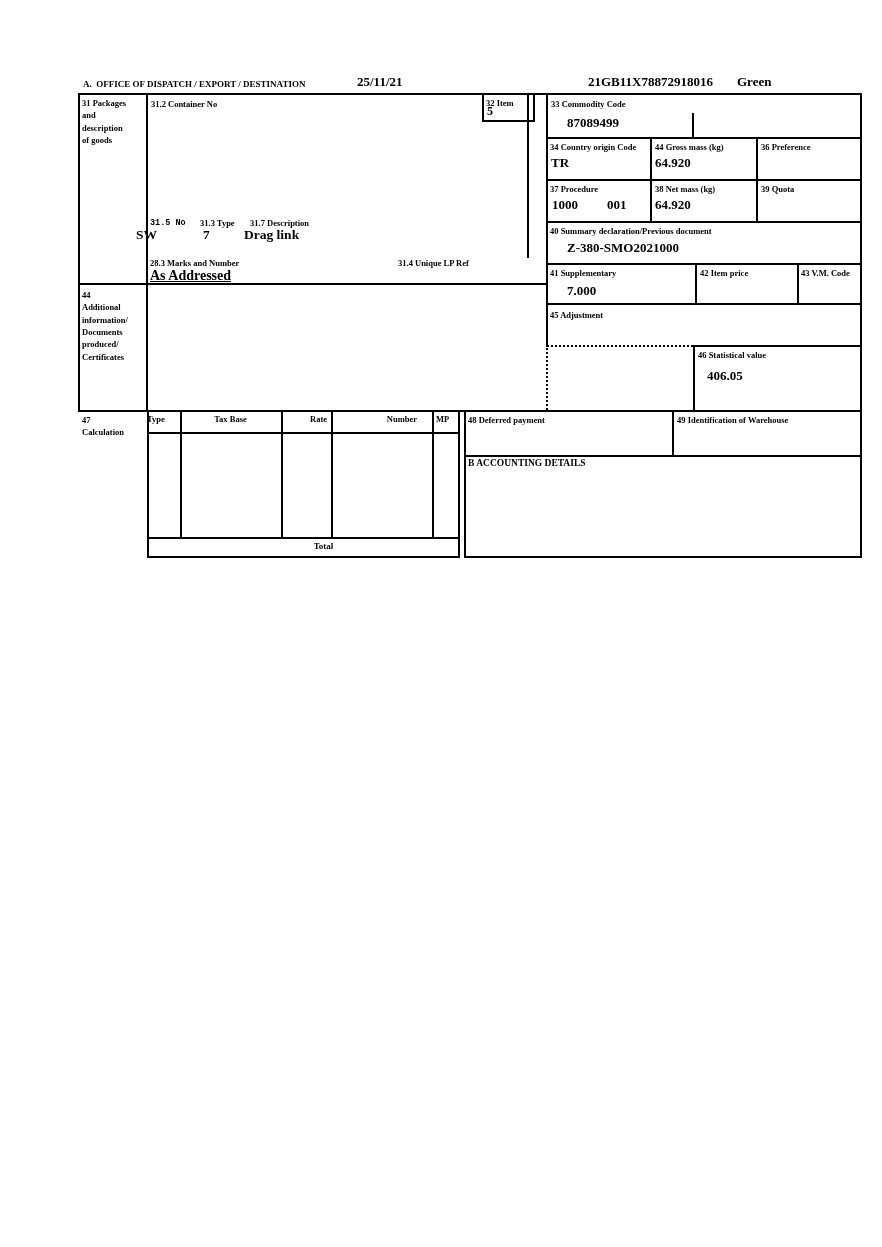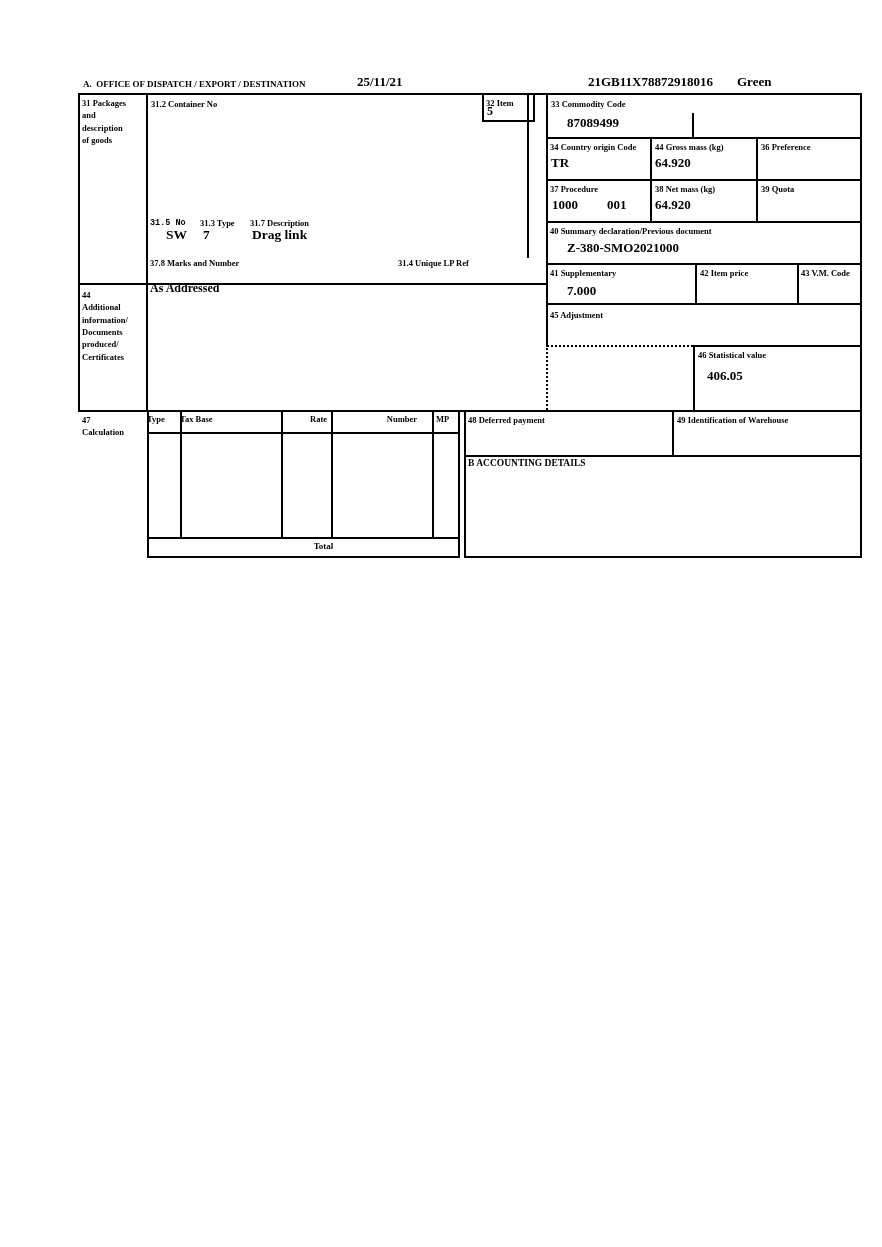--- a/index.html
+++ b/index.html
@@ -71,27 +71,27 @@
 description
 of goods</div>
   <div class="t" style="left:151px; top:98px;">31.2 Container No</div>
 
   <div class="t" style="left:486px; top:97px;">32 Item</div>
   <div class="v" style="left:487px; top:104px; font-size:12px;">5</div>
 
   <div class="t" style="left:150px; top:217px;font-family:Liberation Mono, monospace;">31.5 No</div>
   <div class="t" style="left:200px; top:217px;">31.3 Type</div>
   <div class="t" style="left:250px; top:217px;">31.7 Description</div>
-  <div class="v" style="left:166px; top:227px; font-size:13.5px;">SW</div>
+  <div class="v" style="left:136px; top:227px; font-size:13.5px;">SW</div>
   <div class="v" style="left:203px; top:227px; font-size:13.5px;">7</div>
-  <div class="v" style="left:252px; top:227px; font-size:13.5px;">Drag link</div>
+  <div class="v" style="left:244px; top:227px; font-size:13.5px;">Drag link</div>
 
-  <div class="t" style="left:150px; top:257px;">37.8 Marks and Number</div>
+  <div class="t" style="left:150px; top:257px;">28.3 Marks and Number</div>
   <div class="t" style="left:398px; top:257px;">31.4 Unique LP Ref</div>
-  <div class="v" style="left:150px; top:281px; font-size:12px;">As Addressed</div>
+  <div class="v" style="left:150px; top:268px; font-size:14px;text-decoration:underline;">As Addressed</div>
 
   <div class="t" style="left:551px; top:98px;">33 Commodity Code</div>
   <div class="v" style="left:567px; top:115px;">87089499</div>
 
   <div class="t" style="left:550px; top:141px;">34 Country origin Code</div>
   <div class="v" style="left:551px; top:155px;">TR</div>
   <div class="t" style="left:655px; top:141px;">44 Gross mass (kg)</div>
   <div class="v" style="left:655px; top:155px;">64.920</div>
   <div class="t" style="left:761px; top:141px;">36 Preference</div>
 
@@ -118,21 +118,21 @@
 Certificates</div>
 
   <div class="t" style="left:550px; top:309px;">45 Adjustment</div>
 
   <div class="t" style="left:698px; top:349px;">46 Statistical value</div>
   <div class="v" style="left:707px; top:368px;">406.05</div>
 
   <div class="t" style="left:82px; top:414px; width:64px;">47
 Calculation</div>
   <div class="hd" style="left:147px; width:14px;  text-align:center;">Type</div>
-  <div class="hd" style="left:180px; width:101px; ">Tax Base</div>
+  <div class="hd" style="left:180px; width:101px; text-align:center;">Tax Base</div>
   <div class="hd" style="left:281px; width:46px;  text-align:right;">Rate</div>
   <div class="hd" style="left:331px; width:86px;  text-align:right;">Number</div>
   <div class="hd" style="left:436px; width:24px;  text-align:left;">MP</div>
   <div class="m" style="left:147px; top:541px; width:313px; text-align:center; text-indent:40px; font-size:9px;">Total</div>
 
   <div class="t" style="left:468px; top:414px;">48 Deferred payment</div>
   <div class="t" style="left:677px; top:414px;">49 Identification of Warehouse</div>
   <div class="m" style="left:468px; top:458px;text-align:right;">B ACCOUNTING DETAILS</div>
 
 </div>

